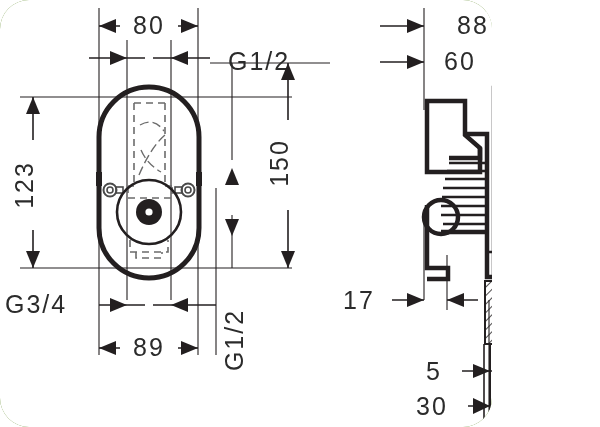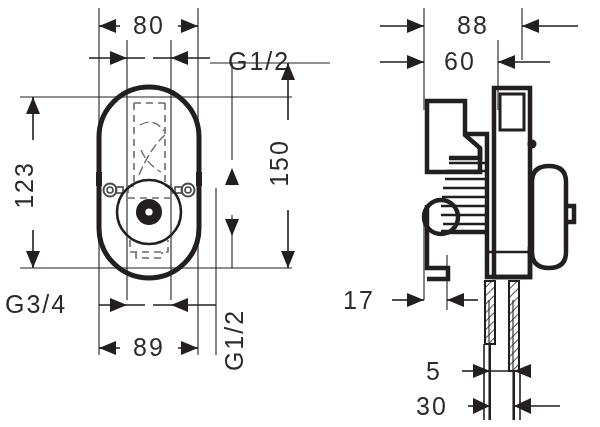--- a/index.html
+++ b/index.html
@@ -2,25 +2,26 @@
 <html><head>
 <meta charset="utf-8">
 <style>
   html, body {
     margin: 0;
     padding: 0;
     background: #ffffff;
   }
   #sheet {
     position: relative;
-    width: 600px;
+    width: 492px;
     height: 427px;
     background: #4d7c0f;
     overflow: hidden;
     font-family: "Liberation Sans", sans-serif;
+    border-radius: 29px;
   }
   #drawing {
     position: absolute;
     left: 0;
     top: 0;
   }
   .dim-text {
     font-family: "Liberation Sans", sans-serif;
     font-size: 25px;
     fill: #2b2b2b;

